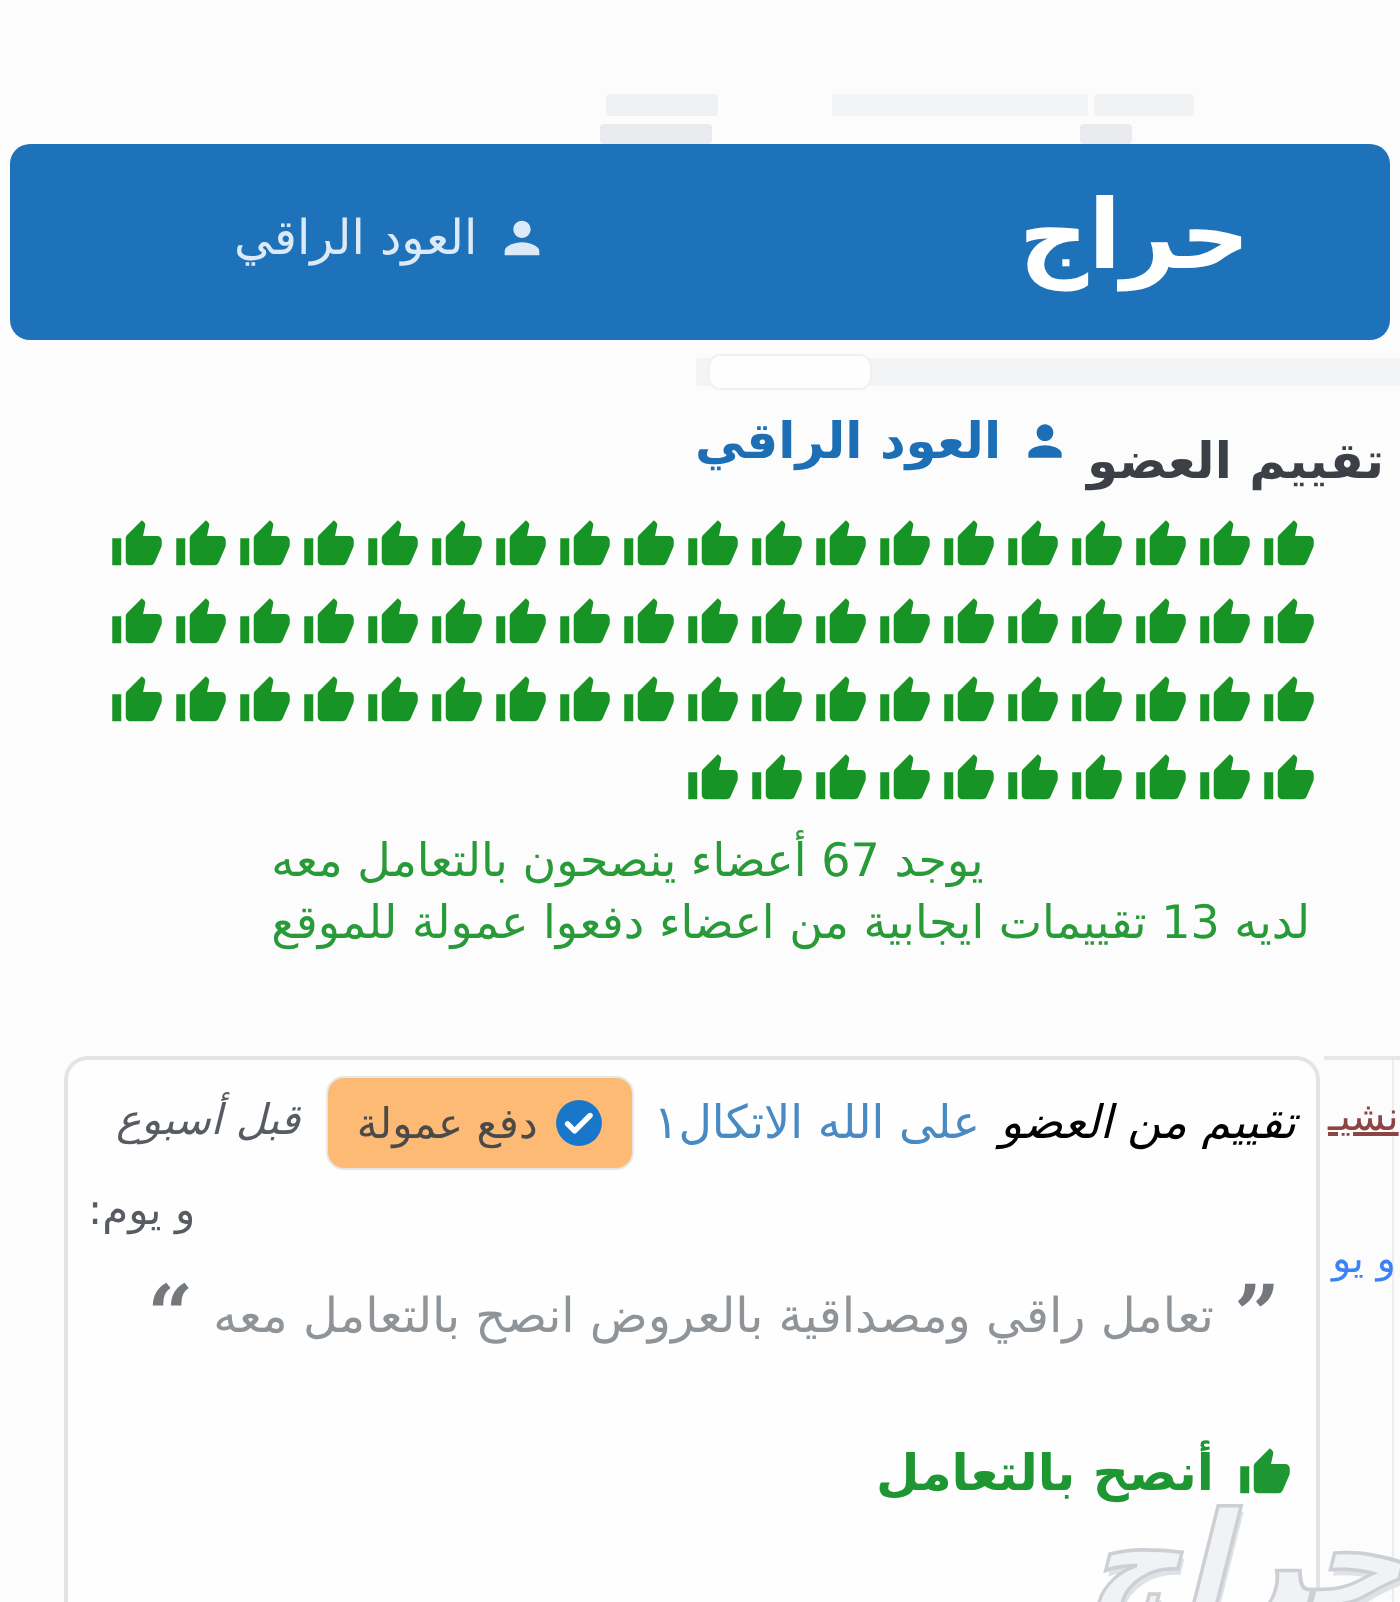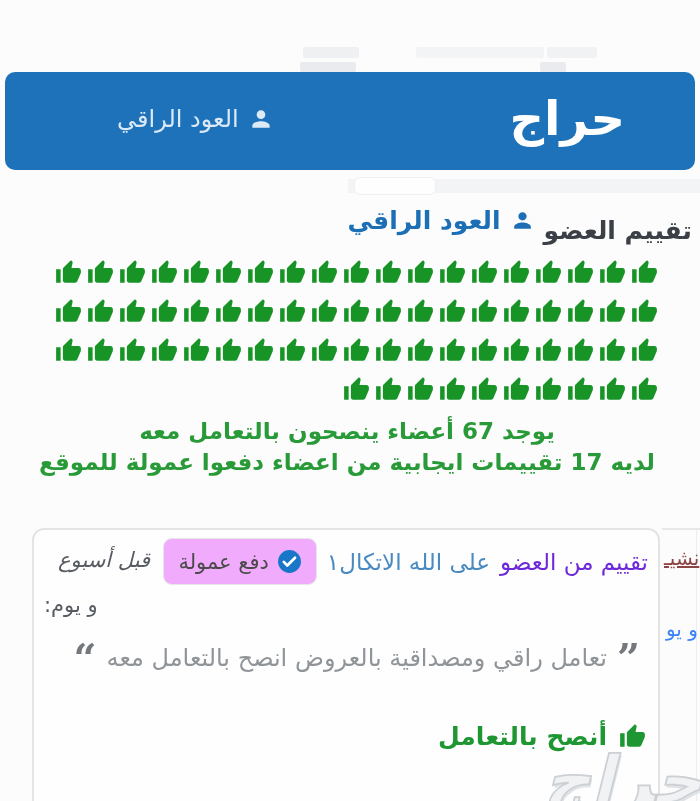--- a/index.html
+++ b/index.html
@@ -47,38 +47,38 @@
   .title-person { color:#1c6fb5; width:25px; height:25px; }
 
   
   .thumbs { position:absolute; top:259px; right:40px; left:38px; direction:rtl; }
   .thumbs-row { height:39px; white-space:nowrap; direction:rtl; text-align:start; }
   .thumb { width:27px; height:27px; fill:#189427; margin:0 2.5px; display:inline-block; vertical-align:middle; }
 
   
   .summary {
     position:absolute; top:416px; right:45px;
-    direction:rtl; text-align:center;
-    color:#289a38; font-size:23px; line-height:31px; font-weight:700;
+    direction:rtl; text-align:left;
+    color:#289a38; font-size:23px; line-height:31px; font-weight:400;
   }
 
   
   .review-box {
     position:absolute; left:32px; top:528px; width:628px; height:292px;
     border:2px solid #e4e4e4; border-radius:12px; background:#fefefe;
   }
   .review-header {
     position:absolute; top:8px; right:10px;
     direction:rtl; display:flex; align-items:center; gap:10px;
   }
-  .review-prefix { font-size:23px; color:#6d28d9; }
+  .review-prefix { font-size:23px; color:#000000;font-style:italic; }
   .reviewer-link { font-size:23px; color:#4a8ac2; font-weight:500; cursor:pointer; }
   .paid-badge {
     direction:rtl; display:flex; align-items:center; gap:8px;
-    background:#f0abfc; border:1px solid #e7e7e7; border-radius:9px;
+    background:#fdba74; border:1px solid #e7e7e7; border-radius:9px;
     padding:10px 14px;
   }
   .badge-label { font-size:21px; color:#4a4a4a; }
   .check-icon-svg { width:25px; height:25px; flex:0 0 auto; }
   .review-date1 { position:absolute; top:18px; left:24px; font-size:21px; color:#575c63; direction:rtl; white-space:nowrap;font-style:italic; }
   .review-date2 { position:absolute; top:63px; left:10px; font-size:21px; color:#575c63; direction:rtl; white-space:nowrap;text-align:right; }
 
   .quote-row {
     position:absolute; top:114px; right:18px;
     direction:rtl; display:flex; align-items:center; gap:10px;
@@ -288,21 +288,21 @@
         <use href="#sym-thumb"></use>
       </svg><svg class="thumb">
         <use href="#sym-thumb"></use>
       </svg><svg class="thumb">
         <use href="#sym-thumb"></use>
       </svg></div>
   </div>
 
 <div class="summary">
   <div>يوجد 67 أعضاء ينصحون بالتعامل معه</div>
-  <div>لديه 17 تقييمات ايجابية من اعضاء دفعوا عمولة للموقع</div>
+  <div>لديه 13 تقييمات ايجابية من اعضاء دفعوا عمولة للموقع</div>
 </div>
 
 <div class="review-box">
   <div class="review-header">
     <span class="review-prefix">تقييم من العضو</span>
     <span class="reviewer-link">على الله الاتكال١</span>
     <span class="paid-badge">
       <svg class="check-icon-svg" viewBox="0 0 24 24">
         <circle cx="12" cy="12" r="11" fill="#1877c9"></circle>
         <path d="M6.5 12.4l3.4 3.4 7.4-7.4" fill="none" stroke="#ffffff" stroke-width="2.6" stroke-linecap="round" stroke-linejoin="round"></path>

